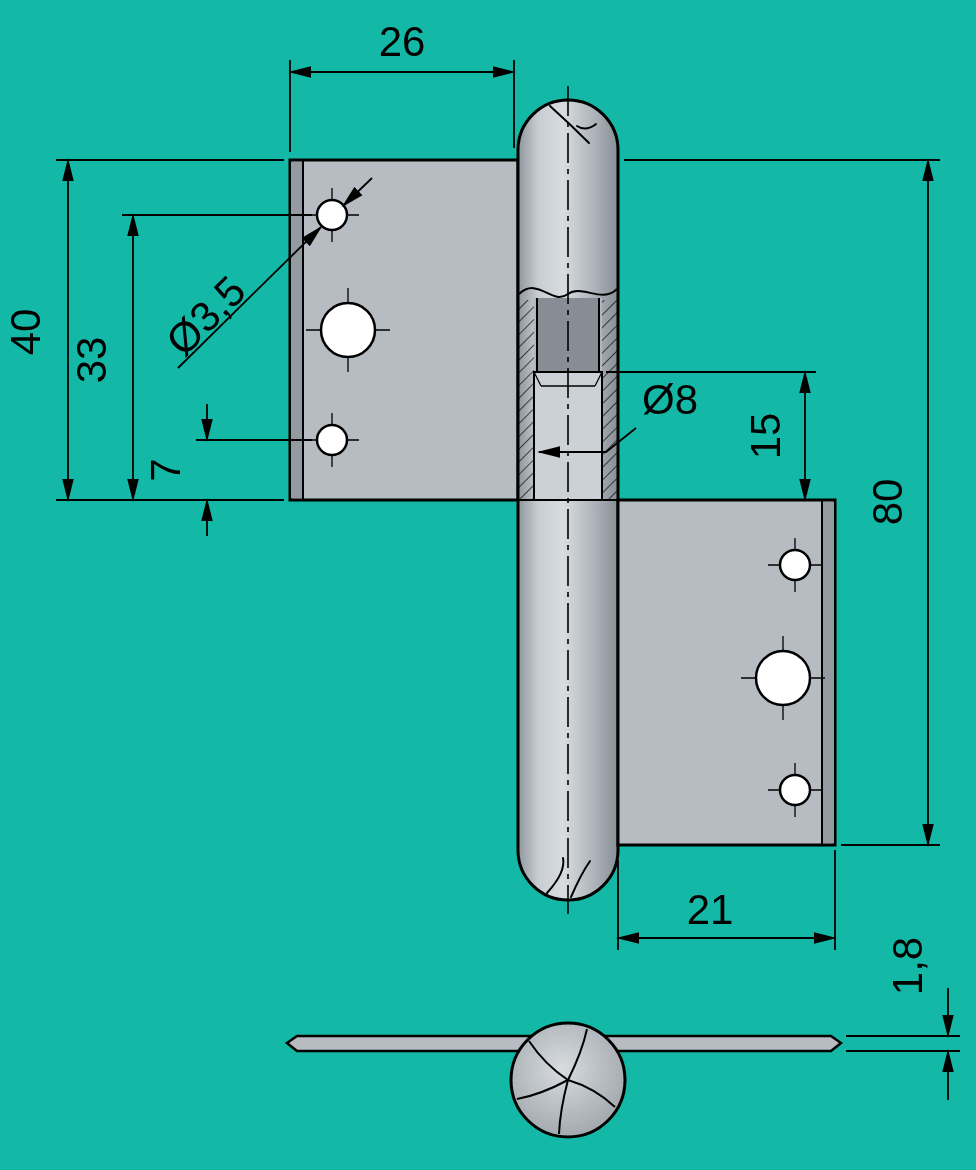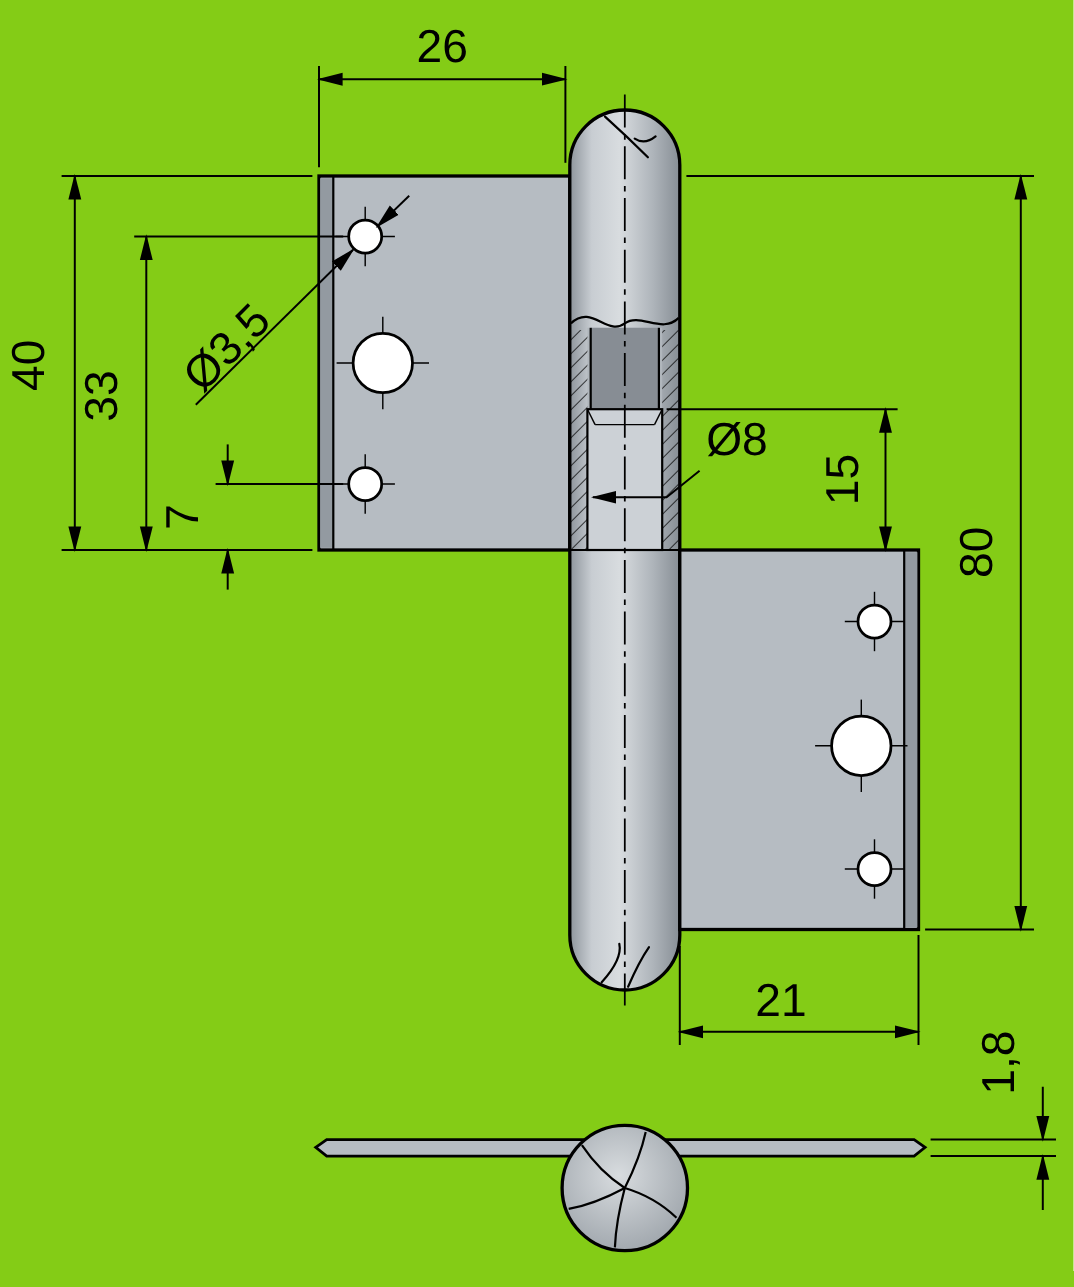--- a/index.html
+++ b/index.html
@@ -1,16 +1,16 @@
 <!DOCTYPE html>
 <html><head>
 <meta charset="utf-8">
 <style>
   html,body{margin:0;padding:0;background:#ffffff;}
-  .stage{width:976px;height:1170px;position:relative;background:#84cc16;}
+  .stage{width:976px;height:1170px;position:relative;background:#14b8a6;}
   svg{display:block;}
   svg text{font-family:"Liberation Sans", sans-serif;font-size:42px;fill:#000;}
   .dimline{stroke:#000;stroke-width:1.8;fill:none;}
   .extline{stroke:#000;stroke-width:1.8;fill:none;}
   .outline{stroke:#000;stroke-width:3;}
   .inner{stroke:#000;stroke-width:2;fill:none;}
   .thin{stroke:#000;stroke-width:1.3;fill:none;}
   .crease{stroke:#000;stroke-width:2;fill:none;stroke-linecap:round;}
 </style>
 </head>

